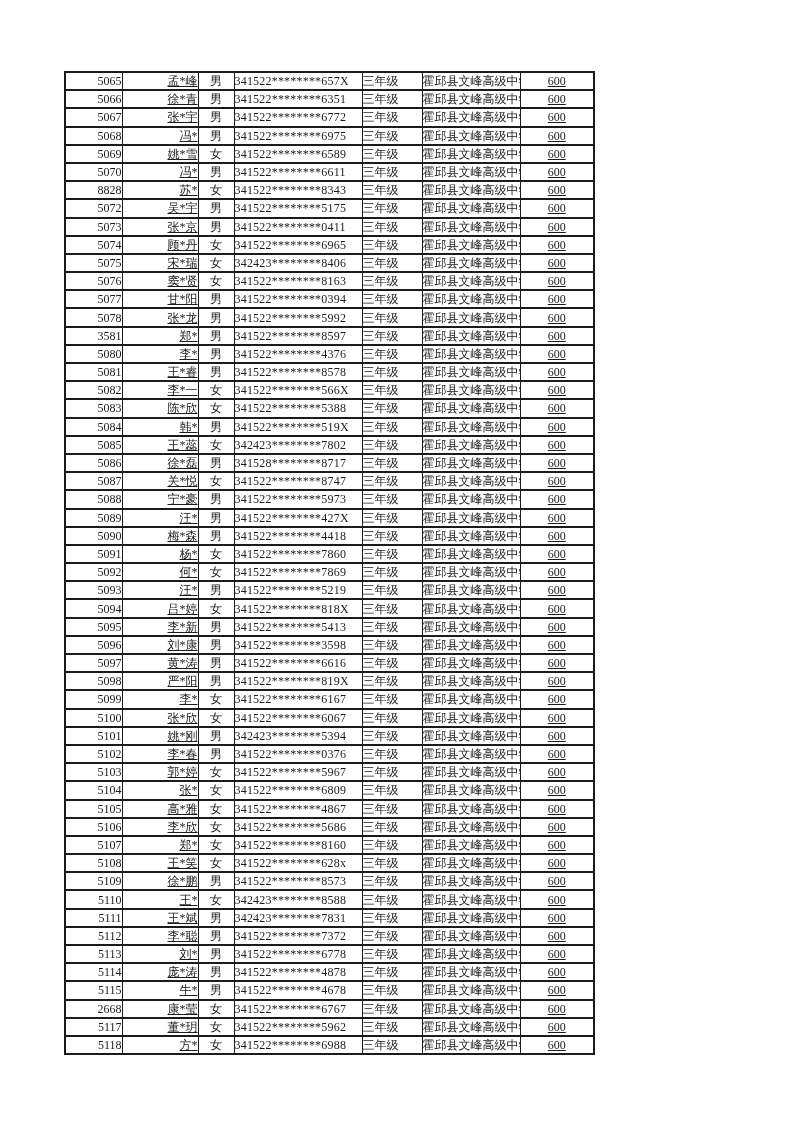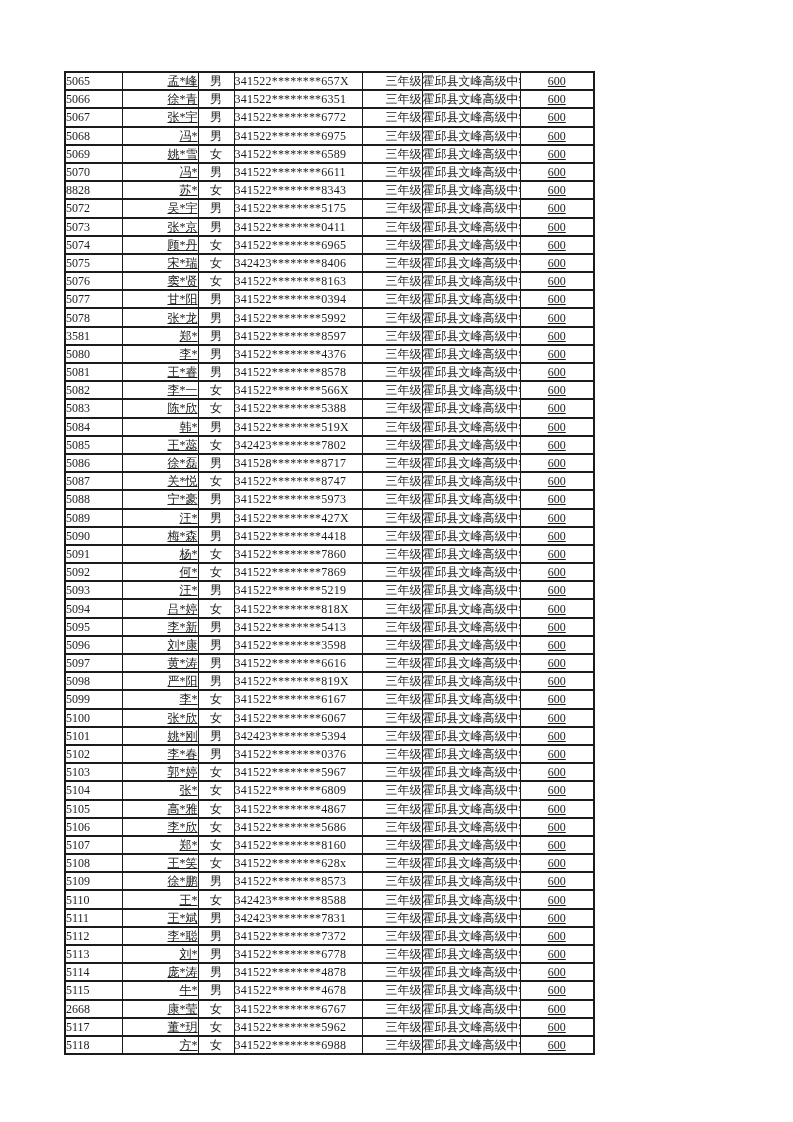--- a/index.html
+++ b/index.html
@@ -30,25 +30,25 @@
     height: 16.2px;
     padding: 0;
     font-family: "Liberation Serif", "DejaVu Serif", serif;
     font-size: 12px;
     color: #1c1c1c;
     overflow: hidden;
     white-space: nowrap;
     vertical-align: middle;
     line-height: 16px;
   }
-  td.c-serial  { text-align: left; margin-top: 40px; }
+  td.c-serial  { text-align: right; margin-top: 40px; }
   td.c-name    { text-align: right; padding-left: 5px; font-size: 12.5px; text-decoration: underline; }
   td.c-gender  { text-align: center; font-size: 12.5px; }
   td.c-idnum   { text-align: left; padding-left: 2px; font-size: 11.5px; letter-spacing: 0.2px; margin-top: 36px; }
-  td.c-grade   { text-align: right; font-size: 12.5px; }
+  td.c-grade   { text-align: left; font-size: 12.5px; }
   td.c-school  { text-align: center; font-size: 9.5px; }
   td.c-amount  { text-align: center; text-decoration: underline; }
 </style>
 </head>
 <body>
 
 <div class="page">
   <table class="roster">
     <colgroup>
       <col style="width:57px">

